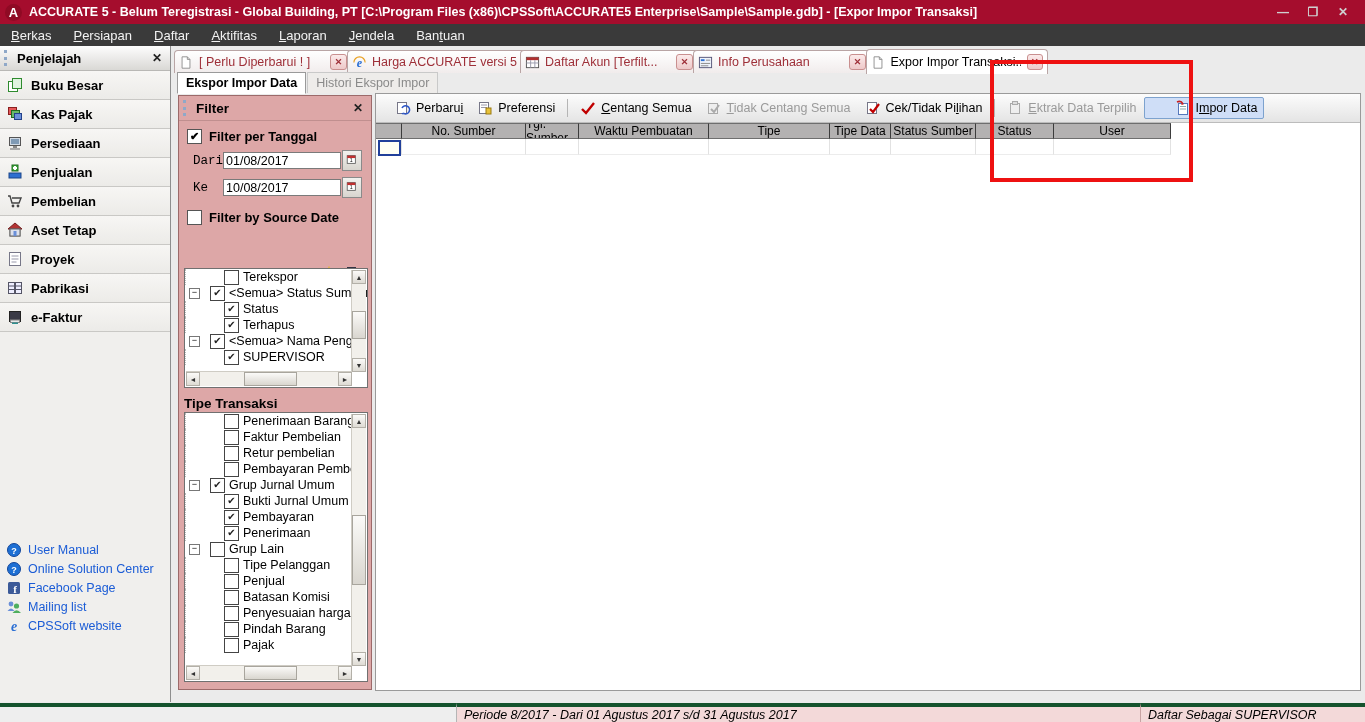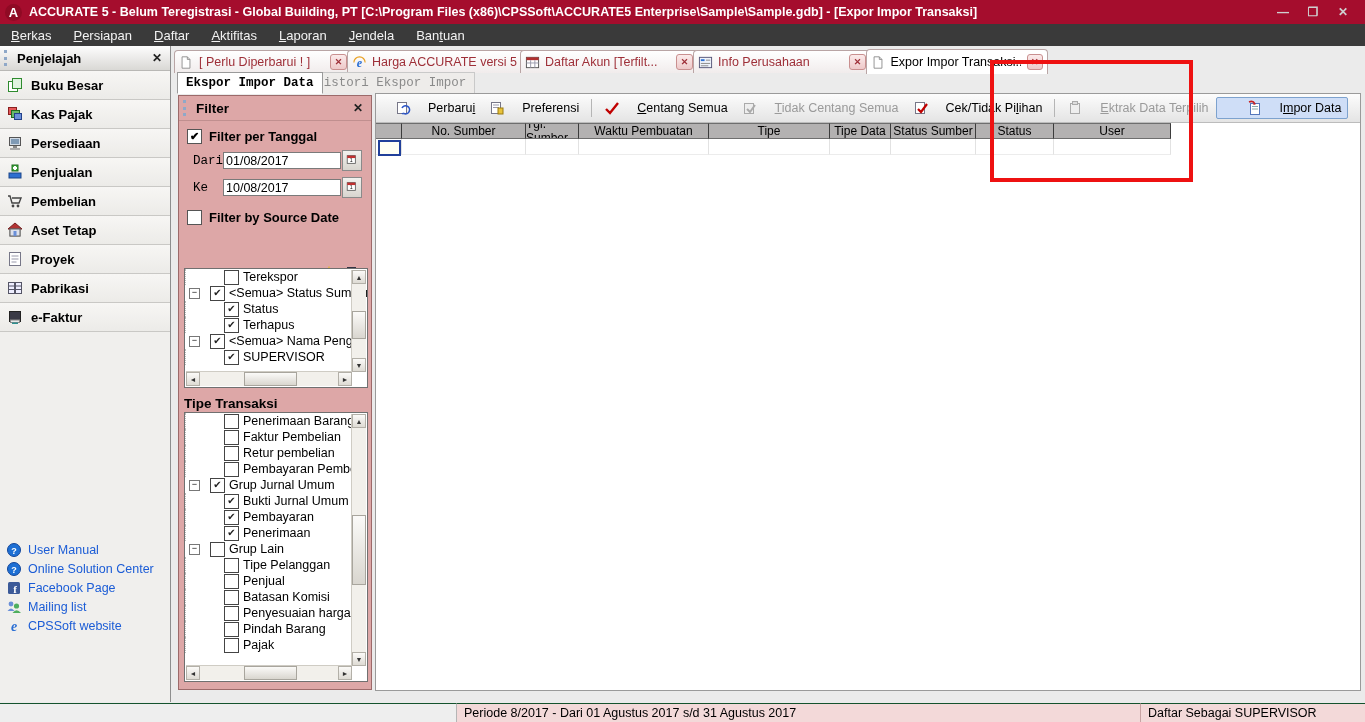--- a/index.html
+++ b/index.html
@@ -32,21 +32,21 @@
   #tautan{position:absolute;left:0;top:490px;width:169px;}
   .linkrow{height:19px;display:flex;align-items:center;gap:6px;padding-left:6px;color:#1b5cd6;font-size:12.5px;}
   .chev{margin-left:auto;margin-right:6px;color:#1b5cd6;font-weight:bold;transform:rotate(90deg);font-size:12px;}
   
   .tab{position:absolute;top:50px;height:22px;border:1px solid #b9a5a5;border-bottom:none;
        border-radius:4px 4px 0 0;background:linear-gradient(#ffffff,#f1ecec);display:flex;align-items:center;
        padding:0 4px;gap:5px;color:#9e2f38;font-size:12.5px;}
   .tab.active{background:#ffffff;color:#000;top:49px;height:24px;z-index:3;}
   .tabclose{width:15px;height:14px;border:1px solid #c98f8f;border-radius:3px;background:linear-gradient(#fbeaea,#eec9c9);
             color:#9e2f38;font-size:9px;font-weight:bold;display:flex;align-items:center;justify-content:center;margin-left:auto;}
-  .subtab{position:absolute;top:72px;height:20px;display:flex;align-items:center;padding:0 8px;font-size:12.5px;font-family:Liberation Mono, monospace;}
+  .subtab{position:absolute;top:72px;height:20px;display:flex;align-items:center;padding:0 8px;font-size:12.5px;}
   .subtab.active{background:#fff;border:1px solid #9a9a9a;border-bottom:1px solid #fff;font-weight:bold;z-index:2;}
   .subtab.inactive{color:#8a8a8a;border:1px solid #c9c9c9;border-bottom:none;background:#eeecea;}
   
   #filterpanel{position:absolute;left:178px;top:95px;width:194px;height:595px;background:var(--panelpink,#dda7a7);
                border:1px solid #9c6a6a;box-sizing:border-box;}
   #filterhead{height:24px;display:flex;align-items:center;border-bottom:1px solid #c08f8f;font-weight:bold;font-size:13.5px;}
   .cbrow{display:flex;align-items:center;gap:7px;margin:8px 0 0 8px;font-weight:bold;font-size:13px;}
   .cbox{width:13px;height:13px;background:#fff;border:1px solid #555;display:inline-flex;
         align-items:center;justify-content:center;font-size:11px;line-height:11px;}
   .daterow{display:flex;align-items:center;margin:6px 0 0 14px;}
@@ -68,35 +68,35 @@
   .vscroll{position:absolute;top:1px;right:1px;width:14px;bottom:15px;background:#f2f0eb;border-left:1px solid #cfccc4;}
   .hscroll{position:absolute;left:1px;right:15px;bottom:1px;height:14px;background:#f2f0eb;border-top:1px solid #cfccc4;}
   .sarr{position:absolute;width:14px;height:14px;background:linear-gradient(#fbfaf8,#dedbd4);border:1px solid #b3b0a8;
         box-sizing:border-box;font-size:7px;display:flex;align-items:center;justify-content:center;color:#333;}
   .sthumb{position:absolute;background:linear-gradient(#fbfaf8,#d9d6cf);border:1px solid #a8a59d;box-sizing:border-box;}
   
   #content{position:absolute;left:375px;top:93px;width:986px;height:598px;background:#fff;border:1px solid #9a9a9a;
            box-sizing:border-box;}
   #toolbar{position:absolute;left:0;top:0;right:0;height:28px;background:linear-gradient(#fcfcfc,#e4e4e4);
            border-bottom:1px solid #bcbcbc;display:flex;align-items:center;padding-left:12px;}
-  .tbtn{display:flex;align-items:center;gap:17px;padding:2px 6px;border:1px solid transparent;border-radius:2px;font-size:12.5px;}
+  .tbtn{display:flex;align-items:center;gap:5px;padding:2px 6px;border:1px solid transparent;border-radius:2px;font-size:12.5px;}
   .tbtn.disabled{color:#9a9a9a;}
   .tbtn.highlight{background:var(--hl,#cfdef7);border:1px solid #7da2ce;padding-left:30px;}
   .tsep{width:1px;height:18px;background:#b5b5b5;margin:0 5px;}
   #gridhead{position:absolute;left:0;top:29px;height:16px;display:flex;border-radius:7px;}
   .hcell{background:#b3b1b1;border-right:1px solid #3c3c3c;border-top:1px solid #6e6e6e;border-bottom:1px solid #6e6e6e;
          box-sizing:border-box;font-size:12px;display:flex;align-items:center;justify-content:center;overflow:hidden;}
   #gridrow1{position:absolute;left:0;top:45px;height:16px;display:flex;}
   .rcell{border-right:1px solid #e2e2e2;border-bottom:1px solid #ececec;box-sizing:border-box;}
   #focuscell{width:19px;height:12px;margin:1px 0 0 2px;background:#fffff4;border:2px solid #21409a;}
   
   #annot{position:absolute;left:990px;top:60px;width:195px;height:114px;border:4px solid var(--annot,#ee1111);z-index:50;}
   
   #statusbar{position:absolute;left:0;top:703px;width:1365px;height:19px;display:flex;font-size:12.5px;}
-  .sseg{height:19px;display:flex;align-items:center;box-sizing:border-box;border-top:1px solid #14532d;}
+  .sseg{height:19px;display:flex;align-items:center;box-sizing:border-box;border-top:4px solid #14532d;font-style:italic;}
   #sseg1{width:457px;background:#eeeeee;border-right:1px solid #b5b5b5;}
   #sseg2{width:684px;background:var(--statuspink,#f3d9d9);border-right:1px solid #c7a3a3;padding-left:7px;}
   #sseg3{flex:1;background:var(--statuspink,#f3d9d9);padding-left:7px;}
 </style>
 </head>
 <body>
 
 <div id="titlebar">
   <span id="applogo">A</span>
   <span id="wintitle">ACCURATE 5  - Belum Teregistrasi - Global Building, PT   [C:\Program Files (x86)\CPSSoft\ACCURATE5 Enterprise\Sample\Sample.gdb] - [Expor Impor Transaksi]</span>

